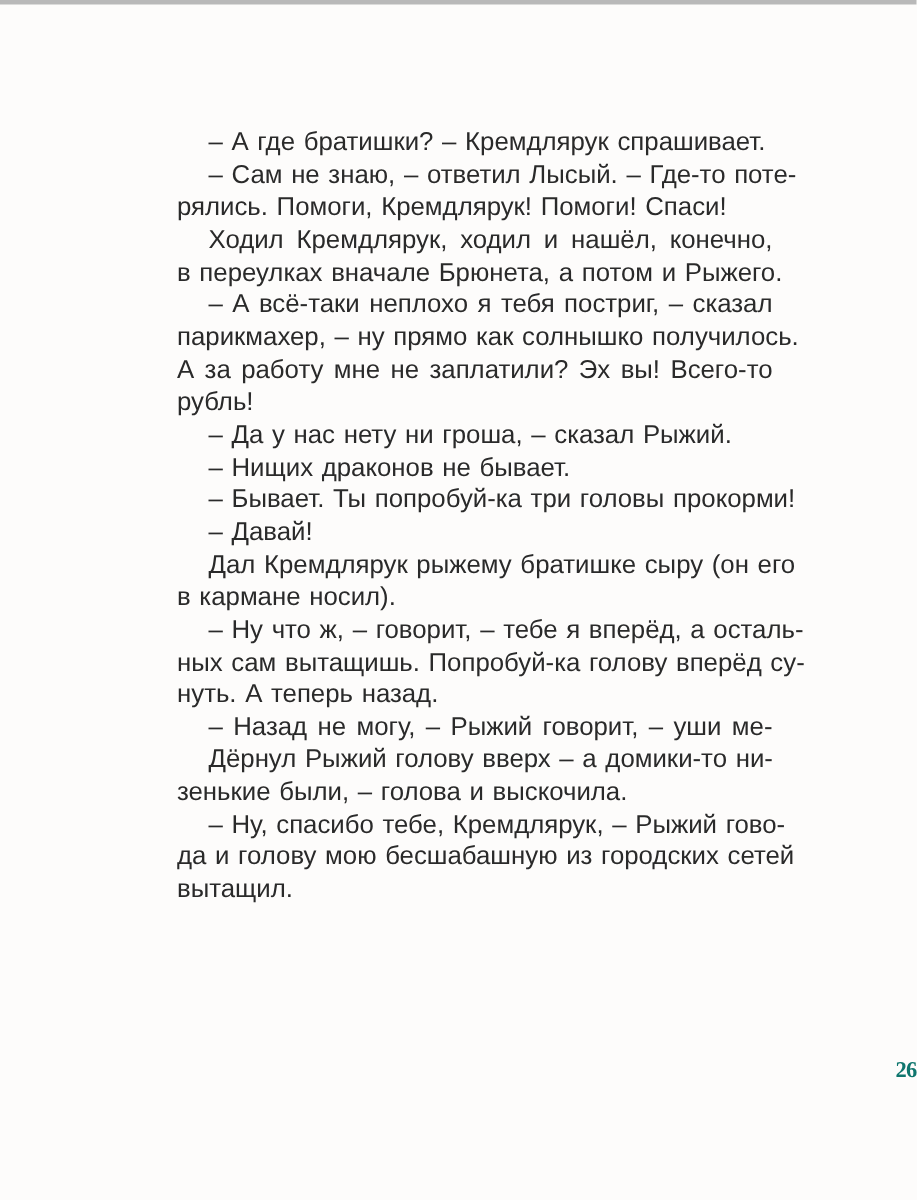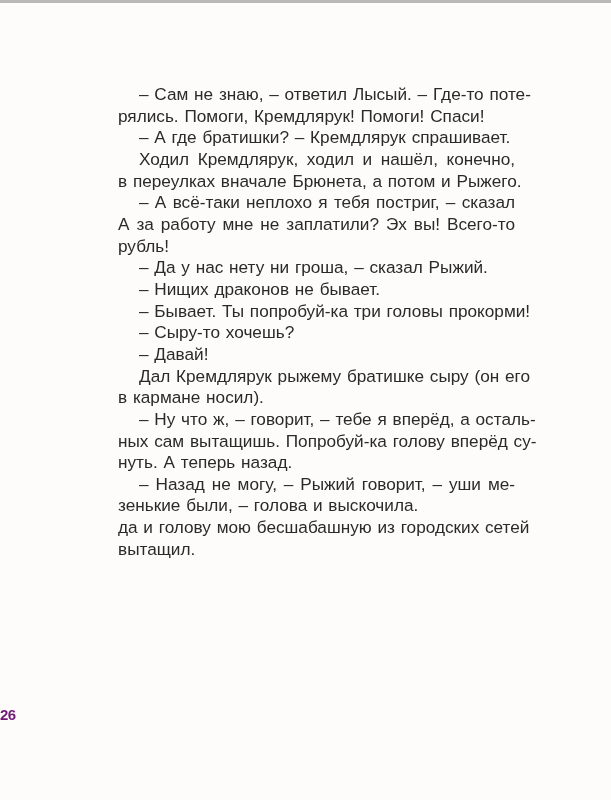--- a/index.html
+++ b/index.html
@@ -48,79 +48,79 @@
     text-align-last: left;
   }
   .para .ln.first {
     padding-left: 21px;
   }
   .page-number {
     position: absolute;
     left: 0;
     width: 611px;
     top: 706px;
-    text-align: left;
-    font-family: Liberation Sans, sans-serif;
+    text-align: right;
+    font-family: Liberation Serif, serif;
     font-weight: bold;
     font-size: 15px;
-    color: #701a75;
+    color: #0f766e;
     letter-spacing: -0.5px;
   }
 </style>
 </head>
 <body>
 
 <div class="top-rule"></div>
 
 <div class="page-body">
   <p class="para">
+    <span class="ln first last">– А где братишки? – Кремдлярук спрашивает.</span>
+  </p>
+  <p class="para">
     <span class="ln first">– Сам не знаю, – ответил Лысый. – Где-то поте-</span>
     <span class="ln last">рялись. Помоги, Кремдлярук! Помоги! Спаси!</span>
-  </p>
-  <p class="para">
-    <span class="ln first last">– А где братишки? – Кремдлярук спрашивает.</span>
   </p>
   <p class="para">
     <span class="ln first">Ходил Кремдлярук, ходил и нашёл, конечно,</span>
     <span class="ln last">в переулках вначале Брюнета, а потом и Рыжего.</span>
   </p>
   <p class="para">
     <span class="ln first">– А всё-таки неплохо я тебя постриг, – сказал</span>
+    <span class="ln">парикмахер, – ну прямо как солнышко получилось.</span>
     <span class="ln">А за работу мне не заплатили? Эх вы! Всего-то</span>
     <span class="ln last">рубль!</span>
   </p>
   <p class="para">
     <span class="ln first last">– Да у нас нету ни гроша, – сказал Рыжий.</span>
   </p>
   <p class="para">
     <span class="ln first last">– Нищих драконов не бывает.</span>
   </p>
   <p class="para">
     <span class="ln first last">– Бывает. Ты попробуй-ка три головы прокорми!</span>
-  </p>
-  <p class="para">
-    <span class="ln first last">– Сыру-то хочешь?</span>
   </p>
   <p class="para">
     <span class="ln first last">– Давай!</span>
   </p>
   <p class="para">
     <span class="ln first">Дал Кремдлярук рыжему братишке сыру (он его</span>
     <span class="ln last">в кармане носил).</span>
   </p>
   <p class="para">
     <span class="ln first">– Ну что ж, – говорит, – тебе я вперёд, а осталь-</span>
     <span class="ln">ных сам вытащишь. Попробуй-ка голову вперёд су-</span>
     <span class="ln last">нуть. А теперь назад.</span>
   </p>
   <p class="para">
     <span class="ln first">– Назад не могу, – Рыжий говорит, – уши ме-</span>
   </p>
   <p class="para">
+    <span class="ln first">Дёрнул Рыжий голову вверх – а домики-то ни-</span>
     <span class="ln last">зенькие были, – голова и выскочила.</span>
   </p>
   <p class="para">
+    <span class="ln first">– Ну, спасибо тебе, Кремдлярук, – Рыжий гово-</span>
     <span class="ln">да и голову мою бесшабашную из городских сетей</span>
     <span class="ln last">вытащил.</span>
   </p>
 </div>
 
 <div class="page-number">26</div>
 
 </body></html>

